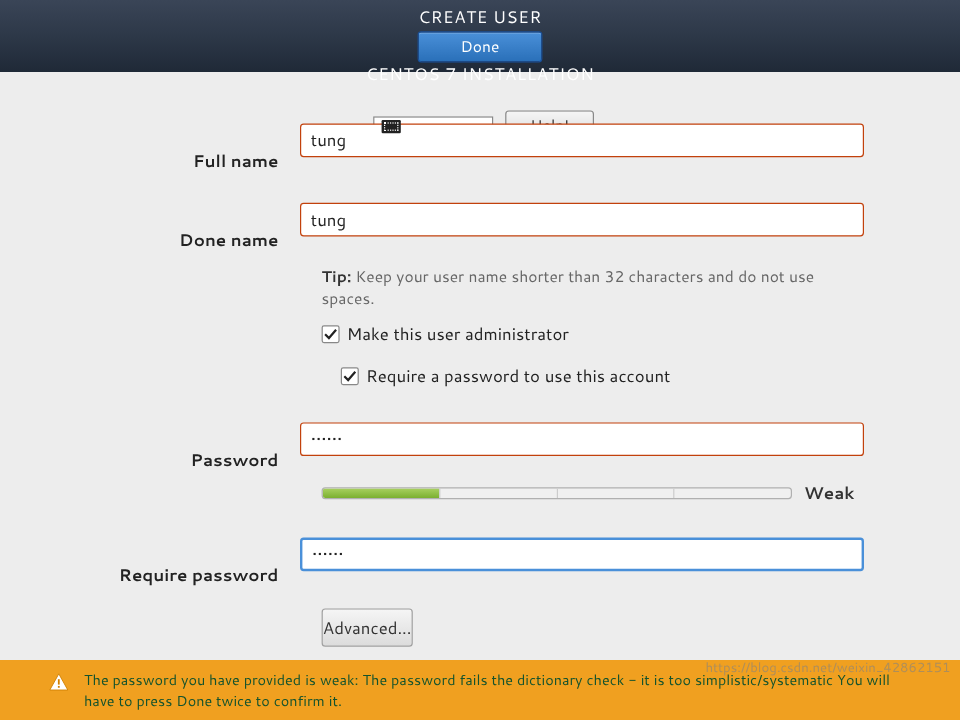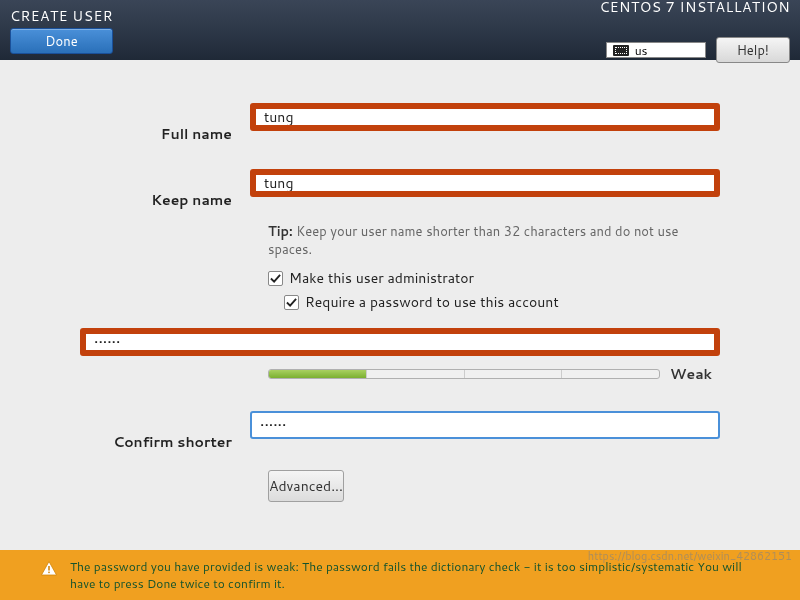--- a/index.html
+++ b/index.html
@@ -1,37 +1,37 @@
 <!DOCTYPE html>
 <html><head>
   <meta charset="utf-8">
   <style>
     * { box-sizing: border-box; margin: 0; padding: 0; font-family: "Cantarell", "DejaVu Sans", sans-serif; }
     body { width: 800px; height: 600px; background: #ededed; overflow: hidden; position: relative; }
 
-    .topbar { height: 60px; background: linear-gradient(to bottom, #3a4557 0%, #2d3848 50%, #1f2937 100%); display: flex; align-items: center; justify-content: space-between; padding: 4px 10px; color: #fff; }
+    .topbar { height: 60px; background: linear-gradient(to bottom, #3a4557 0%, #2d3848 50%, #1f2937 100%); display: flex; align-items: center; justify-content: space-between; padding: 4px 10px; color: #fff; flex-direction: column; }
     .topbar-left { display: flex; flex-direction: column; gap: 2px; }
     .page-title { font-size: 14px; font-weight: 400; letter-spacing: 0.5px; }
     .done-btn { background: linear-gradient(to bottom, #4a90d9, #2a70b9); border: 1px solid #1a5099; border-radius: 3px; color: #fff; padding: 3px 4px; font-size: 13px; cursor: pointer; box-shadow: inset 0 1px 0 rgba(255,255,255,0.3); }
     .topbar-right { display: flex; flex-direction: column; align-items: flex-end; gap: 20px; }
     .install-title { font-size: 14px; letter-spacing: 0.5px; }
     .right-controls { display: flex; gap: 10px; align-items: center; }
     .kbd-layout { background: #fff; color: #000; display: flex; align-items: center; gap: 6px; font-size: 12px; height: 16px; width: 100px; padding: 0 6px; border: 1px solid #888; }
     .kbd-icon { width: 16px; height: 11px; background: #222; border-radius: 1px; position: relative; }
     .kbd-icon::after { content: ""; position: absolute; inset: 2px; border: 1px dotted #fff; }
     .help-btn { background: linear-gradient(to bottom, #f5f5f5, #d8d8d8); border: 1px solid #888; border-radius: 3px; color: #333; padding: 3px 20px; font-size: 13px; cursor: pointer; }
 
     .form-area { padding: 30px 80px 0 80px; }
     .form-row { display: flex; align-items: center; margin-bottom: 12px; }
     .form-label { width: 170px; text-align: right; padding-right: 18px; font-size: 14px; color: #222; font-weight: bold; margin-top: 34px; }
-    .form-input { flex: 1; height: 28px; border: 6px solid #c2410c; border-radius: 3px; padding: 0 8px; font-size: 14px; background: #fff; color: #222; }
+    .form-input { flex: 1; height: 28px; border: 1px solid #c2410c; border-radius: 3px; padding: 0 8px; font-size: 14px; background: #fff; color: #222; }
     .form-input.focused { border: 2px solid #4a90d9; }
     .tip-row { margin-left: 188px; font-size: 13px; color: #666; margin-bottom: 10px; }
     .tip-row b { color: #333; font-weight: bold; }
-    .checkbox-row { margin-left: 188px; display: flex; align-items: center; gap: 6px; font-size: 14px; color: #222; margin-bottom: 4px; }
+    .checkbox-row { margin-left: 188px; display: flex; align-items: center; gap: 6px; font-size: 14px; color: #222; margin-bottom: 15px; }
     .checkbox { width: 15px; height: 15px; border: 1px solid #888; border-radius: 2px; background: #fff; display: flex; align-items: center; justify-content: center; cursor: pointer; }
     .checkbox svg { width: 11px; height: 11px; }
     .strength-row { margin-left: 188px; display: flex; align-items: center; gap: 10px; margin-bottom: 14px; margin-top: -4px; }
     .strength-bar { flex: 1; height: 10px; border: 1px solid #b0b0b0; border-radius: 3px; display: flex; overflow: hidden; background: #f0f0f0; }
     .strength-seg { flex: 1; border-right: 1px solid #ccc; }
     .strength-seg:last-child { border-right: none; }
     .strength-seg.filled { background: linear-gradient(to bottom, #a8d060, #7bb030); }
     .strength-label { font-size: 14px; color: #333; font-weight: bold; width: 50px; }
     .advanced-btn { margin-left: 188px; background: linear-gradient(to bottom, #f5f5f5, #dcdcdc); border: 1px solid #a0a0a0; border-radius: 3px; padding: 5px 0; font-size: 14px; color: #333; cursor: pointer; margin-top: 6px; }
 
@@ -60,21 +60,21 @@
 </div>
 
 <div class="form-area">
 
   <div class="form-row">
     <div class="form-label">Full name</div>
     <input class="form-input" value="tung" style="">
   </div>
 
   <div class="form-row">
-    <div class="form-label">Keep name</div>
+    <div class="form-label">Done name</div>
     <input class="form-input" value="tung" style="">
   </div>
 
   <div class="tip-row">
     <b>Tip:</b>
     <span>Keep your user name shorter than 32 characters and do not use spaces.</span>
   </div>
 
   <div class="checkbox-row">
     <div class="checkbox">
@@ -88,35 +88,36 @@
   <div class="checkbox-row" style="margin-bottom:16px;padding-left:16px;">
     <div class="checkbox">
       <svg viewBox="0 0 12 12">
           <path d="M1 6 L4.5 9.5 L11 2" stroke="#222" stroke-width="2" fill="none"></path>
         </svg>
     </div>
     <span>Require a password to use this account</span>
   </div>
 
   <div class="form-row">
+    <div class="form-label">Password</div>
     <input class="form-input" type="text" value="••••••" style="">
   </div>
 
   <div class="strength-row">
     <div class="strength-bar">
       <div class="strength-seg filled"></div>
       <div class="strength-seg"></div>
       <div class="strength-seg"></div>
       <div class="strength-seg"></div>
     </div>
     <div class="strength-label">Weak</div>
   </div>
 
   <div class="form-row">
-    <div class="form-label">Confirm shorter</div>
+    <div class="form-label">Require password</div>
     <input class="form-input focused" type="text" value="••••••" style="">
   </div>
 
   <button class="advanced-btn">Advanced...</button>
 
 </div>
 
 <div class="warn-footer">
   <svg class="warn-icon" viewBox="0 0 24 24">
     <path d="M12 2 L22 20 L2 20 Z" fill="#fff" stroke="#d08000" stroke-width="1"></path>

